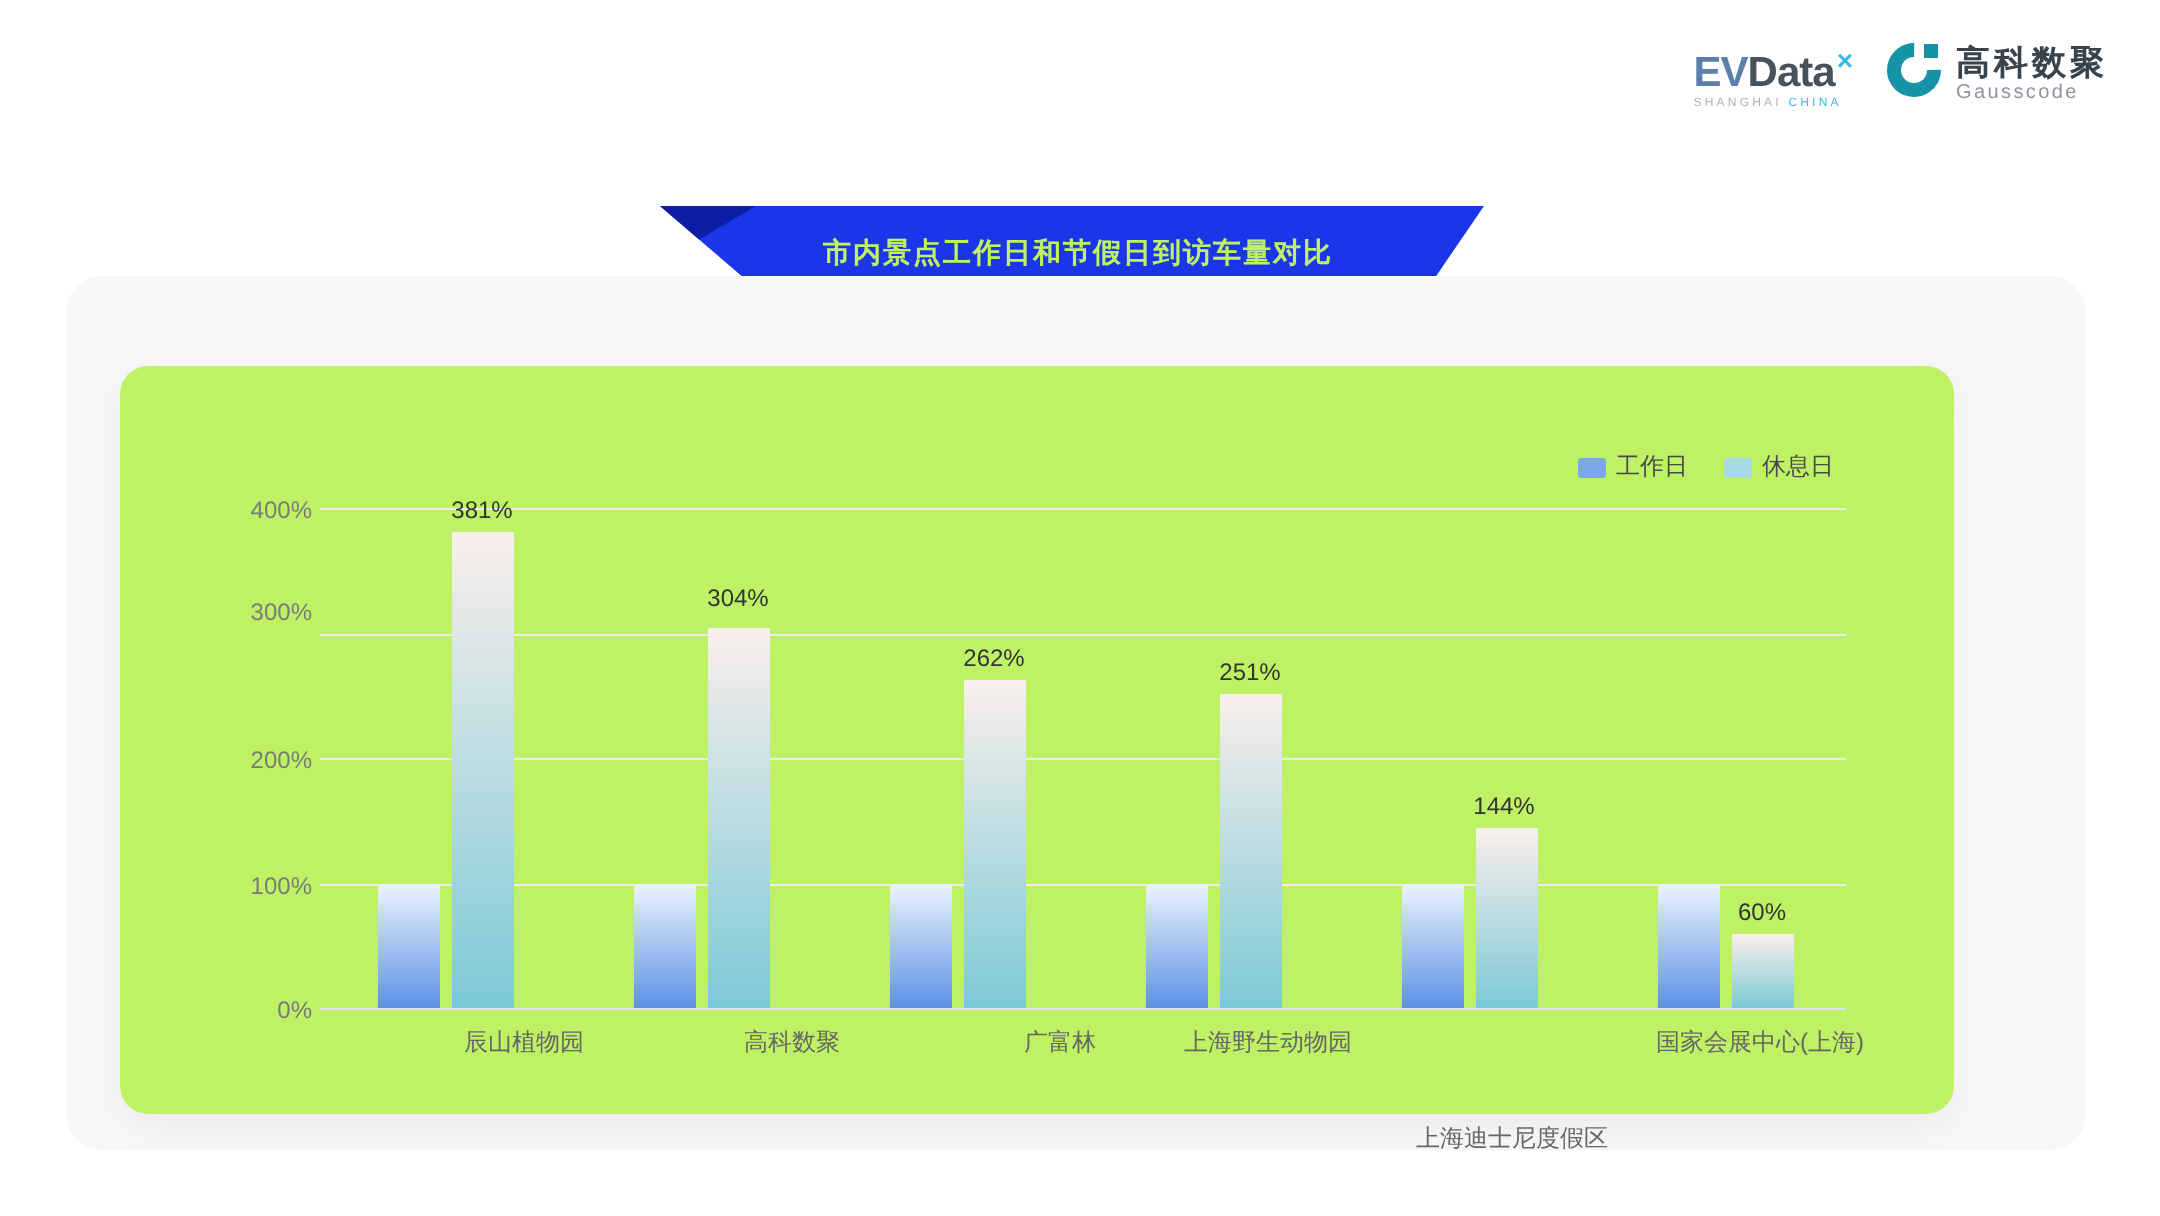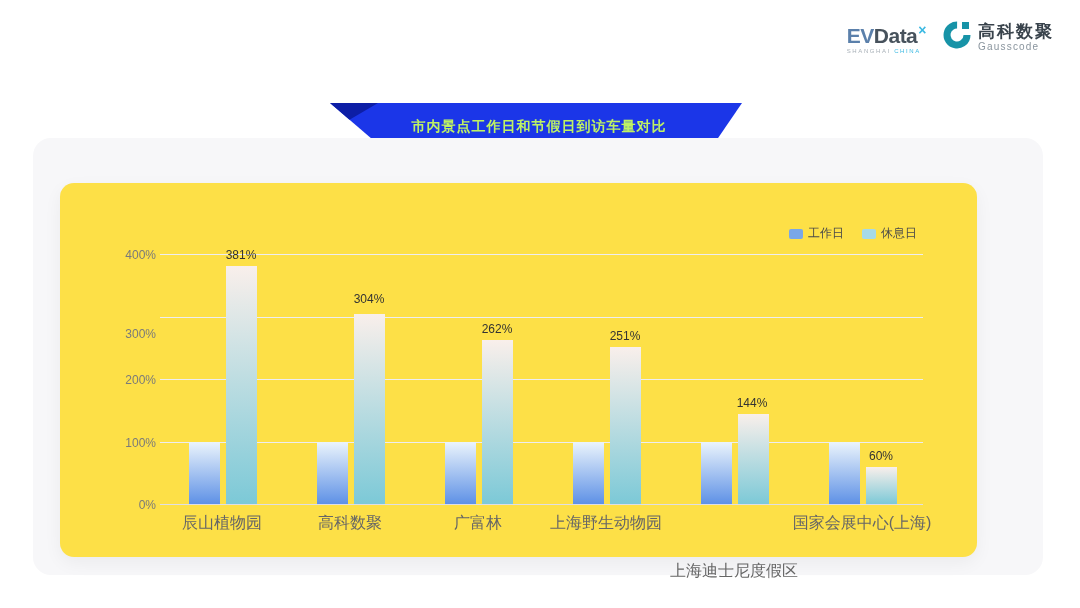--- a/index.html
+++ b/index.html
@@ -26,42 +26,42 @@
             display:flex; align-items:center; justify-content:center; }
   .banner-fold { position:absolute; left:0; top:0; width:48px; height:26px;
                  background:#0d1ea6; clip-path:polygon(0 0,100% 0,22% 85%); }
   .banner-title { position:relative; color:#bef264; font-size:14px; font-weight:bold;
                   letter-spacing:1px; padding-left:6px; }
 
   
   .panel { position:absolute; left:33px; top:138px; width:1010px; height:437px;
            background:#f7f7f9; border-radius:18px; }
   .card  { position:absolute; left:60px; top:183px; width:917px; height:374px;
-           background:#fde047; border-radius:14px; box-shadow:0 6px 18px rgba(0,0,0,.05); }
+           background:#bef264; border-radius:14px; box-shadow:0 6px 18px rgba(0,0,0,.05); }
 
   
   .legend { position:absolute; top:42px; right:60px; display:flex; gap:18px; }
   .legend-item { display:flex; align-items:center; gap:5px; cursor:pointer; }
   .legend-swatch { width:14px; height:10px; border-radius:2px; }
   .legend-label { font-size:12px; color:#4a4a4a; }
 
   
   .yaxis { position:absolute; left:10px; top:72px; width:86px; height:250px; }
   .y-tick-label { position:absolute; right:0; width:86px; text-align:right;
                   font-size:12px; color:#7a7a7a; line-height:16px; }
   .plot { position:absolute; left:100px; top:72px; width:763px; height:250px;
           border-bottom:1px solid #dfdfe4; }
   .grid-line { position:absolute; left:0; width:763px; height:1px; background:#ededf1; }
   .bar { position:absolute; bottom:0; width:31px; }
   .bar.s0 { background:linear-gradient(180deg,#ebf4fc 0%,#5e91e6 100%); }
   .bar.s1 { background:linear-gradient(180deg,#f9efeb 0%,#7cc9d7 100%); }
   .bar-value-label { position:absolute; width:60px; text-align:center;
                      font-size:12px; color:#333; }
-  .x-category-label { position:absolute; top:258px; width:140px; text-align:center;
-                      font-size:16px; color:#666; }
+  .x-category-label { position:absolute; top:258px; width:140px; text-align:right;
+                      font-size:12px; color:#666; }
 </style>
 </head>
 <body>
 
 <div class="page">
 
   <div class="logos">
     <div class="evdata">
       <div class="evdata-main"><span class="ev">EV</span><span class="dta">Data</span><span class="sup">×</span></div>
       <div class="evdata-tag"><span>SHANGHAI</span> <span class="cy">CHINA</span></div>
@@ -95,21 +95,21 @@
         </div>
         <div class="legend-item">
           <div class="legend-swatch" style="background: rgb(166, 218, 232);"></div>
           <div class="legend-label">休息日</div>
         </div>
       </div>
     <div class="yaxis" id="yaxis">
         <div class="y-tick-label" style="top: 242px;">0%</div>
         <div class="y-tick-label" style="top: 179.5px;">100%</div>
         <div class="y-tick-label" style="top: 117px;">200%</div>
-        <div class="y-tick-label" style="top: 71px;">300%</div>
+        <div class="y-tick-label" style="top: 43px;">300%</div>
         <div class="y-tick-label" style="top: -8px;">400%</div>
       </div>
     <div class="plot" id="plot">
         <div class="grid-line" style="bottom: 61.5px;"></div>
         <div class="grid-line" style="bottom: 124px;"></div>
         <div class="grid-line" style="bottom: 186.5px;"></div>
         <div class="grid-line" style="bottom: 249px;"></div>
         <div class="bar s0" style="left: 28.5px; height: 62.5px;"></div>
         <div class="bar s1" style="left: 65.5px; height: 238.125px;"></div>
         <div class="bar-value-label" style="left: 51px; bottom: 242.125px;">381%</div>

